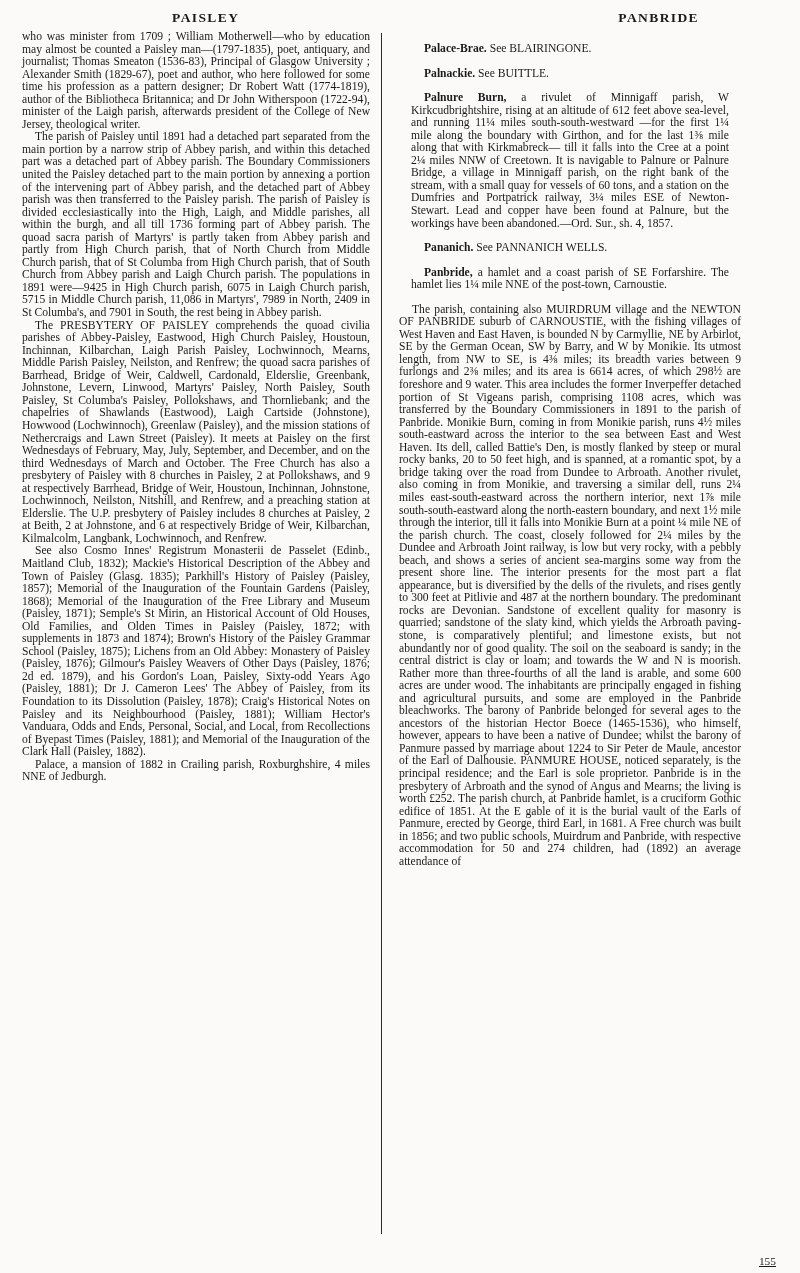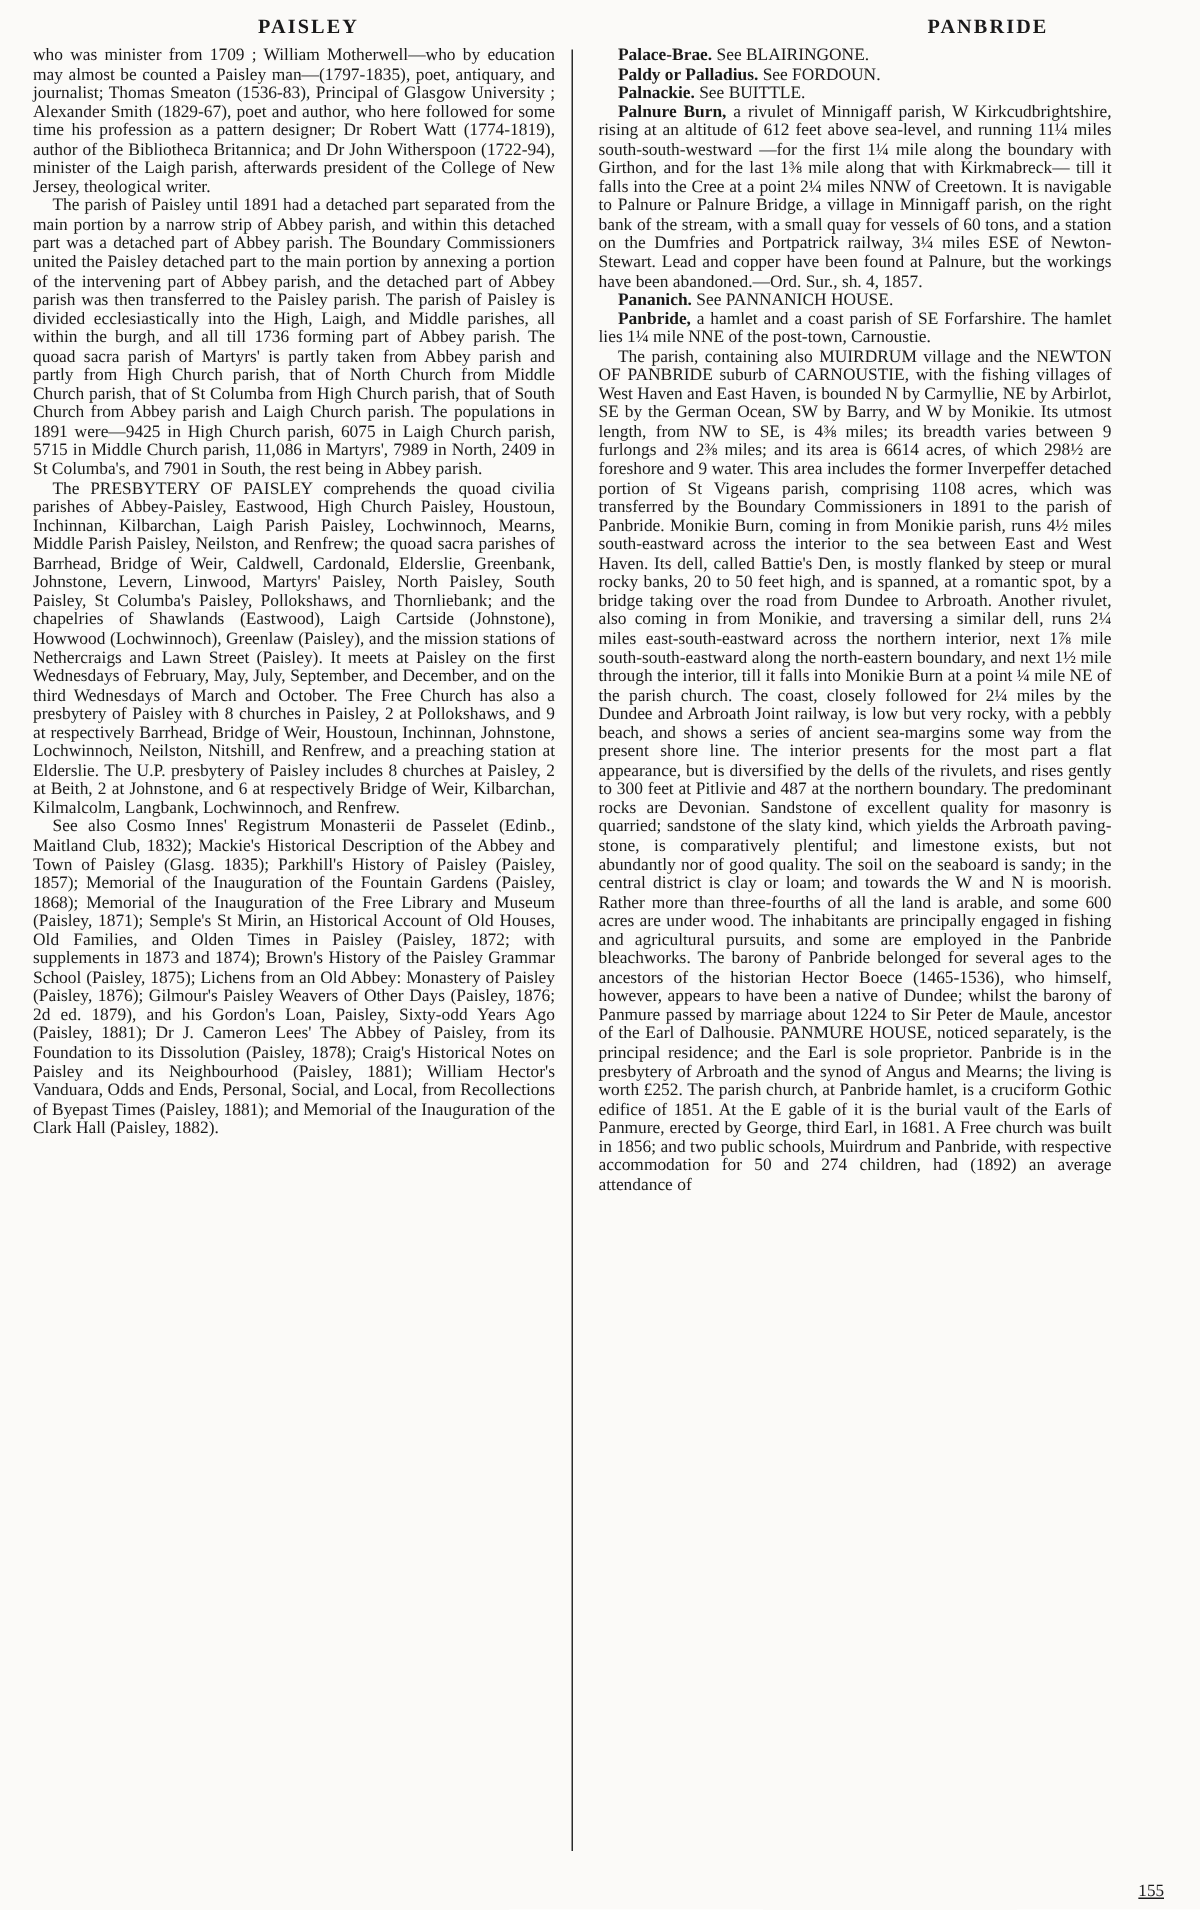--- a/index.html
+++ b/index.html
@@ -69,21 +69,21 @@
     align-self: stretch;
   }
   p.para {
     margin: 0;
     text-indent: 13px;
   }
   p.para.cont {
     text-indent: 0;
   }
   p.entry {
-    margin: 0;
+    margin: 12px;
     text-indent: 13px;
   }
   b, .bold {
     font-weight: bold;
   }
   .footer {
     position: absolute;
     right: 24px;
     bottom: 6px;
     font-size: 11.4px;
@@ -100,30 +100,30 @@
     <div class="hdr-right">PANBRIDE</div>
   </div>
 
   <div class="columns">
 
     <div class="col col-left">
       <p class="para cont">who was minister from 1709 ; William Motherwell—who by education may almost be counted a Paisley man—(1797-1835), poet, antiquary, and journalist; Thomas Smeaton (1536-83), Principal of Glasgow University ; Alexander Smith (1829-67), poet and author, who here followed for some time his profession as a pattern designer; Dr Robert Watt (1774-1819), author of the Bibliotheca Britannica; and Dr John Witherspoon (1722-94), minister of the Laigh parish, afterwards president of the College of New Jersey, theological writer.</p>
       <p class="para">The parish of Paisley until 1891 had a detached part separated from the main portion by a narrow strip of Abbey parish, and within this detached part was a detached part of Abbey parish. The Boundary Commissioners united the Paisley detached part to the main portion by annexing a portion of the intervening part of Abbey parish, and the detached part of Abbey parish was then transferred to the Paisley parish. The parish of Paisley is divided ecclesiastically into the High, Laigh, and Middle parishes, all within the burgh, and all till 1736 forming part of Abbey parish. The quoad sacra parish of Martyrs' is partly taken from Abbey parish and partly from High Church parish, that of North Church from Middle Church parish, that of St Columba from High Church parish, that of South Church from Abbey parish and Laigh Church parish. The populations in 1891 were—9425 in High Church parish, 6075 in Laigh Church parish, 5715 in Middle Church parish, 11,086 in Martyrs', 7989 in North, 2409 in St Columba's, and 7901 in South, the rest being in Abbey parish.</p>
       <p class="para">The PRESBYTERY OF PAISLEY comprehends the quoad civilia parishes of Abbey-Paisley, Eastwood, High Church Paisley, Houstoun, Inchinnan, Kilbarchan, Laigh Parish Paisley, Lochwinnoch, Mearns, Middle Parish Paisley, Neilston, and Renfrew; the quoad sacra parishes of Barrhead, Bridge of Weir, Caldwell, Cardonald, Elderslie, Greenbank, Johnstone, Levern, Linwood, Martyrs' Paisley, North Paisley, South Paisley, St Columba's Paisley, Pollokshaws, and Thornliebank; and the chapelries of Shawlands (Eastwood), Laigh Cartside (Johnstone), Howwood (Lochwinnoch), Greenlaw (Paisley), and the mission stations of Nethercraigs and Lawn Street (Paisley). It meets at Paisley on the first Wednesdays of February, May, July, September, and December, and on the third Wednesdays of March and October. The Free Church has also a presbytery of Paisley with 8 churches in Paisley, 2 at Pollokshaws, and 9 at respectively Barrhead, Bridge of Weir, Houstoun, Inchinnan, Johnstone, Lochwinnoch, Neilston, Nitshill, and Renfrew, and a preaching station at Elderslie. The U.P. presbytery of Paisley includes 8 churches at Paisley, 2 at Beith, 2 at Johnstone, and 6 at respectively Bridge of Weir, Kilbarchan, Kilmalcolm, Langbank, Lochwinnoch, and Renfrew.</p>
       <p class="para">See also Cosmo Innes' Registrum Monasterii de Passelet (Edinb., Maitland Club, 1832); Mackie's Historical Description of the Abbey and Town of Paisley (Glasg. 1835); Parkhill's History of Paisley (Paisley, 1857); Memorial of the Inauguration of the Fountain Gardens (Paisley, 1868); Memorial of the Inauguration of the Free Library and Museum (Paisley, 1871); Semple's St Mirin, an Historical Account of Old Houses, Old Families, and Olden Times in Paisley (Paisley, 1872; with supplements in 1873 and 1874); Brown's History of the Paisley Grammar School (Paisley, 1875); Lichens from an Old Abbey: Monastery of Paisley (Paisley, 1876); Gilmour's Paisley Weavers of Other Days (Paisley, 1876; 2d ed. 1879), and his Gordon's Loan, Paisley, Sixty-odd Years Ago (Paisley, 1881); Dr J. Cameron Lees' The Abbey of Paisley, from its Foundation to its Dissolution (Paisley, 1878); Craig's Historical Notes on Paisley and its Neighbourhood (Paisley, 1881); William Hector's Vanduara, Odds and Ends, Personal, Social, and Local, from Recollections of Byepast Times (Paisley, 1881); and Memorial of the Inauguration of the Clark Hall (Paisley, 1882).</p>
+      <p class="para">Palace, a mansion of 1882 in Crailing parish, Roxburghshire, 4 miles NNE of Jedburgh.</p>
     </div>
 
     <div class="divider"></div>
 
     <div class="col col-right">
       <p class="entry"><b>Palace-Brae.</b><span> See BLAIRINGONE.</span></p>
-      <p class="entry"><b>Paldy or Palladius.</b><span>  See FORDOUN.</span></p>
       <p class="entry"><b>Palnackie.</b><span>  See BUITTLE.</span></p>
       <p class="entry"><b>Palnure Burn,</b><span> a rivulet of Minnigaff parish, W Kirkcudbrightshire, rising at an altitude of 612 feet above sea-level, and running 11¼ miles south-south-westward —for the first 1¼ mile along the boundary with Girthon, and for the last 1⅜ mile along that with Kirkmabreck— till it falls into the Cree at a point 2¼ miles NNW of Creetown.  It is navigable to Palnure or Palnure Bridge, a village in Minnigaff parish, on the right bank of the stream, with a small quay for vessels of 60 tons, and a station on the Dumfries and Portpatrick railway, 3¼ miles ESE of Newton-Stewart.  Lead and copper have been found at Palnure, but the workings have been abandoned.—Ord. Sur., sh. 4, 1857.</span></p>
-      <p class="entry"><b>Pananich.</b><span>  See PANNANICH HOUSE.</span></p>
+      <p class="entry"><b>Pananich.</b><span>  See PANNANICH WELLS.</span></p>
       <p class="entry"><b>Panbride,</b><span> a hamlet and a coast parish of SE Forfarshire.  The hamlet lies 1¼ mile NNE of the post-town, Carnoustie.</span></p>
       <p class="para">The parish, containing also MUIRDRUM village and the NEWTON OF PANBRIDE suburb of CARNOUSTIE, with the fishing villages of West Haven and East Haven, is bounded N by Carmyllie, NE by Arbirlot, SE by the German Ocean, SW by Barry, and W by Monikie. Its utmost length, from NW to SE, is 4⅜ miles; its breadth varies between 9 furlongs and 2⅜ miles; and its area is 6614 acres, of which 298½ are foreshore and 9 water. This area includes the former Inverpeffer detached portion of St Vigeans parish, comprising 1108 acres, which was transferred by the Boundary Commissioners in 1891 to the parish of Panbride.  Monikie Burn, coming in from Monikie parish, runs 4½ miles south-eastward across the interior to the sea between East and West Haven.  Its dell, called Battie's Den, is mostly flanked by steep or mural rocky banks, 20 to 50 feet high, and is spanned, at a romantic spot, by a bridge taking over the road from Dundee to Arbroath. Another rivulet, also coming in from Monikie, and traversing a similar dell, runs 2¼ miles east-south-eastward across the northern interior, next 1⅞ mile south-south-eastward along the north-eastern boundary, and next 1½ mile through the interior, till it falls into Monikie Burn at a point ¼ mile NE of the parish church. The coast, closely followed for 2¼ miles by the Dundee and Arbroath Joint railway, is low but very rocky, with a pebbly beach, and shows a series of ancient sea-margins some way from the present shore line.  The interior presents for the most part a flat appearance, but is diversified by the dells of the rivulets, and rises gently to 300 feet at Pitlivie and 487 at the northern boundary.  The predominant rocks are Devonian. Sandstone of excellent quality for masonry is quarried; sandstone of the slaty kind, which yields the Arbroath paving-stone, is comparatively plentiful; and limestone exists, but not abundantly nor of good quality.  The soil on the seaboard is sandy; in the central district is clay or loam; and towards the W and N is moorish. Rather more than three-fourths of all the land is arable, and some 600 acres are under wood.  The inhabitants are principally engaged in fishing and agricultural pursuits, and some are employed in the Panbride bleachworks.  The barony of Panbride belonged for several ages to the ancestors of the historian Hector Boece (1465-1536), who himself, however, appears to have been a native of Dundee; whilst the barony of Panmure passed by marriage about 1224 to Sir Peter de Maule, ancestor of the Earl of Dalhousie.  PANMURE HOUSE, noticed separately, is the principal residence; and the Earl is sole proprietor.  Panbride is in the presbytery of Arbroath and the synod of Angus and Mearns; the living is worth £252.  The parish church, at Panbride hamlet, is a cruciform Gothic edifice of 1851.  At the E gable of it is the burial vault of the Earls of Panmure, erected by George, third Earl, in 1681.  A Free church was built in 1856; and two public schools, Muirdrum and Panbride, with respective accommodation for 50 and 274 children, had (1892) an average attendance of</p>
     </div>
 
   </div>
 
   <div class="footer">155</div>
 
 </div>
 

